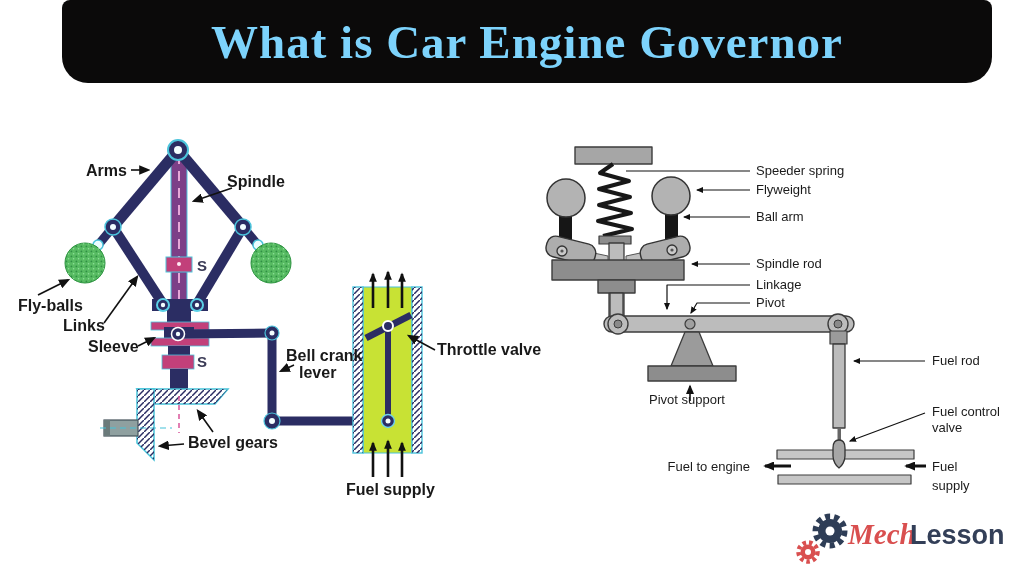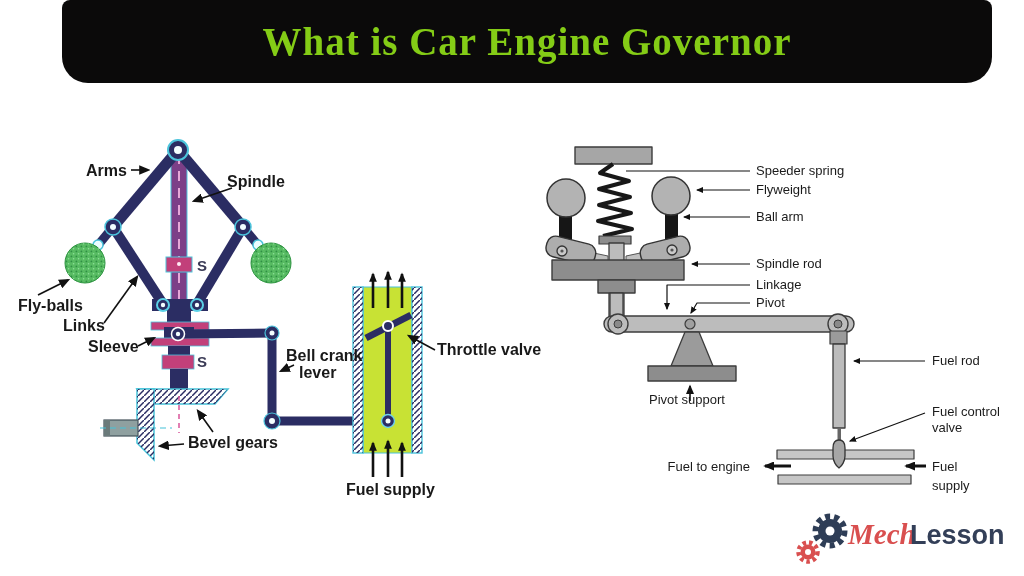--- a/index.html
+++ b/index.html
@@ -6,22 +6,22 @@
   body{
     width:1024px;height:576px;position:relative;overflow:hidden;
     background:#ffffff;font-family:"Liberation Sans",sans-serif;
   }
   .banner{
     position:absolute;left:62px;top:0;width:930px;height:83px;
     background:#0b0a0a;border-radius:8px 8px 26px 26px;
     display:flex;align-items:center;justify-content:center;
   }
   .banner .title{
-    color:#84cc16;font-family:"Liberation Serif",serif;
-    font-size:39px;font-weight:600;letter-spacing:1px;white-space:nowrap;
+    color:#7dd3fc;font-family:"Liberation Serif",serif;
+    font-size:47px;font-weight:600;letter-spacing:1px;white-space:nowrap;
   }
   svg.scene{position:absolute;left:0;top:0;}
   text{font-family:"Liberation Sans",sans-serif;}
   .lblL{font-size:16px;font-weight:bold;fill:#191919;}
   .lblS{font-size:15px;font-weight:600;fill:#3a3a55;}
   .lblR{font-size:13px;font-weight:400;fill:#1b1b1b;}
   .logoMech{font-family:"Liberation Serif",serif;font-style:italic;font-weight:600;font-size:29px;fill:#d94f4f;}
   .logoLesson{font-family:"Liberation Sans",sans-serif;font-weight:bold;font-size:27px;fill:#333f58;}
 </style>
 </head>

